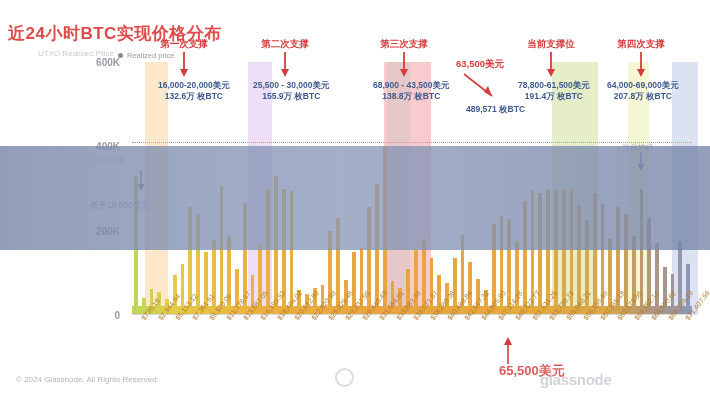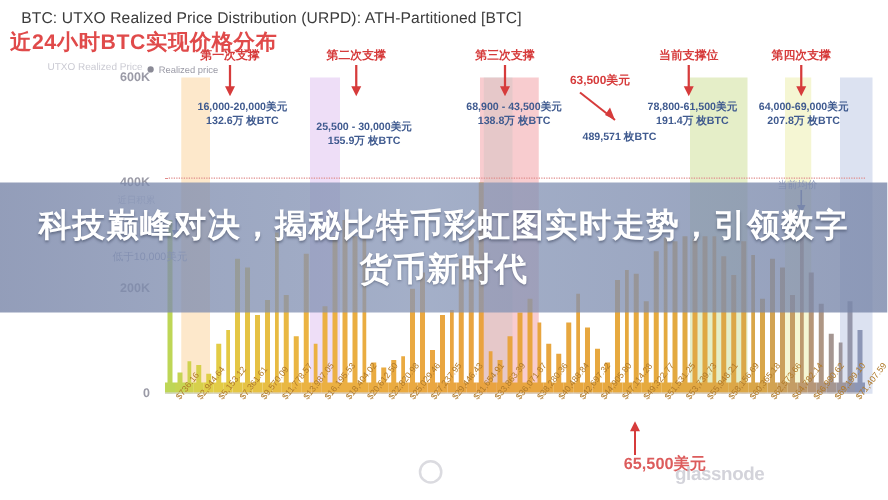--- a/index.html
+++ b/index.html
@@ -115,21 +115,20 @@
     position:absolute;left:540px;top:371px;
     font-size:15px;font-weight:700;color:#c9c9d2;white-space:nowrap;opacity:.8;
     letter-spacing:-.3px;
   }
 </style>
 </head>
 <body>
 
 <div id="stage">
 
-  <div class="chart-title">BTC: UTXO Realized Price Distribution (URPD): ATH-Partitioned [BTC]</div>
   <div class="ghost-sub">UTXO Realized Price</div>
   <div class="legend">
     <span class="dot"></span>
     <span>Realized price</span>
   </div>
   <div class="cn-title">近24小时BTC实现价格分布</div>
 
   <div id="yaxis">
       <div class="ytick" style="top: 253px;">0</div>
       <div class="ytick" style="top: 168.667px;">200K</div>
@@ -343,21 +342,21 @@
       </svg>
       <div class="ann ann-val" style="left: 158px; top: 80px;">
         <div>16,000-20,000美元</div>
         <div>132.6万 枚BTC</div>
       </div>
       <div class="ann ann-head" style="left: 285px; top: 38px; transform: translateX(-50%);">第二次支撑</div>
       <svg width="12" height="26" style="position: absolute; left: 279px; top: 52px;">
         <line x1="6" y1="0" x2="6" y2="18" stroke="#d63b3b" stroke-width="1.8"></line>
         <polygon points="6,25 2,17 10,17" fill="#d63b3b"></polygon>
       </svg>
-      <div class="ann ann-val" style="left: 253px; top: 96px;">
+      <div class="ann ann-val" style="left: 253px; top: 80px;">
         <div>25,500 - 30,000美元</div>
         <div>155.9万 枚BTC</div>
       </div>
       <div class="ann ann-head" style="left: 404px; top: 38px; transform: translateX(-50%);">第三次支撑</div>
       <svg width="12" height="26" style="position: absolute; left: 398px; top: 52px;">
         <line x1="6" y1="0" x2="6" y2="18" stroke="#d63b3b" stroke-width="1.8"></line>
         <polygon points="6,25 2,17 10,17" fill="#d63b3b"></polygon>
       </svg>
       <div class="ann ann-val" style="left: 373px; top: 80px;">
         <div>68,900 - 43,500美元</div>
@@ -396,22 +395,22 @@
   <svg style="position:absolute;left:636px;top:152px;" width="10" height="20">
     <line x1="5" y1="0" x2="5" y2="13" stroke="#6d7ca8" stroke-width="1.3"></line>
     <polygon points="5,19 1.6,12 8.4,12" fill="#6d7ca8"></polygon>
   </svg>
   <svg style="position:absolute;left:136px;top:170px;" width="10" height="22">
     <line x1="5" y1="0" x2="5" y2="15" stroke="#6d7ca8" stroke-width="1.3"></line>
     <polygon points="5,21 1.6,14 8.4,14" fill="#6d7ca8"></polygon>
   </svg>
 
   <div id="overlay"></div>
-  <div id="overlay-text">科技巅峰对决，揭秘比特币彩虹图实时走势，引领数字货币新时代</div>
-
+
+  <div class="copyright">© 2024 Glassnode. All Rights Reserved.</div>
   <div class="wm-red">65,500美元</div>
   <div class="wm-weibo">
     <span class="eye"></span>
   </div>
   <div class="wm-glass">glassnode</div>
 
 <svg width="12" height="28" style="position: absolute; left: 502px; top: 336px;">
       <line x1="6" y1="28" x2="6" y2="8" stroke="#d63b3b" stroke-width="1.6"></line>
       <polygon points="6,1 2,9 10,9" fill="#d63b3b"></polygon>
     </svg>

